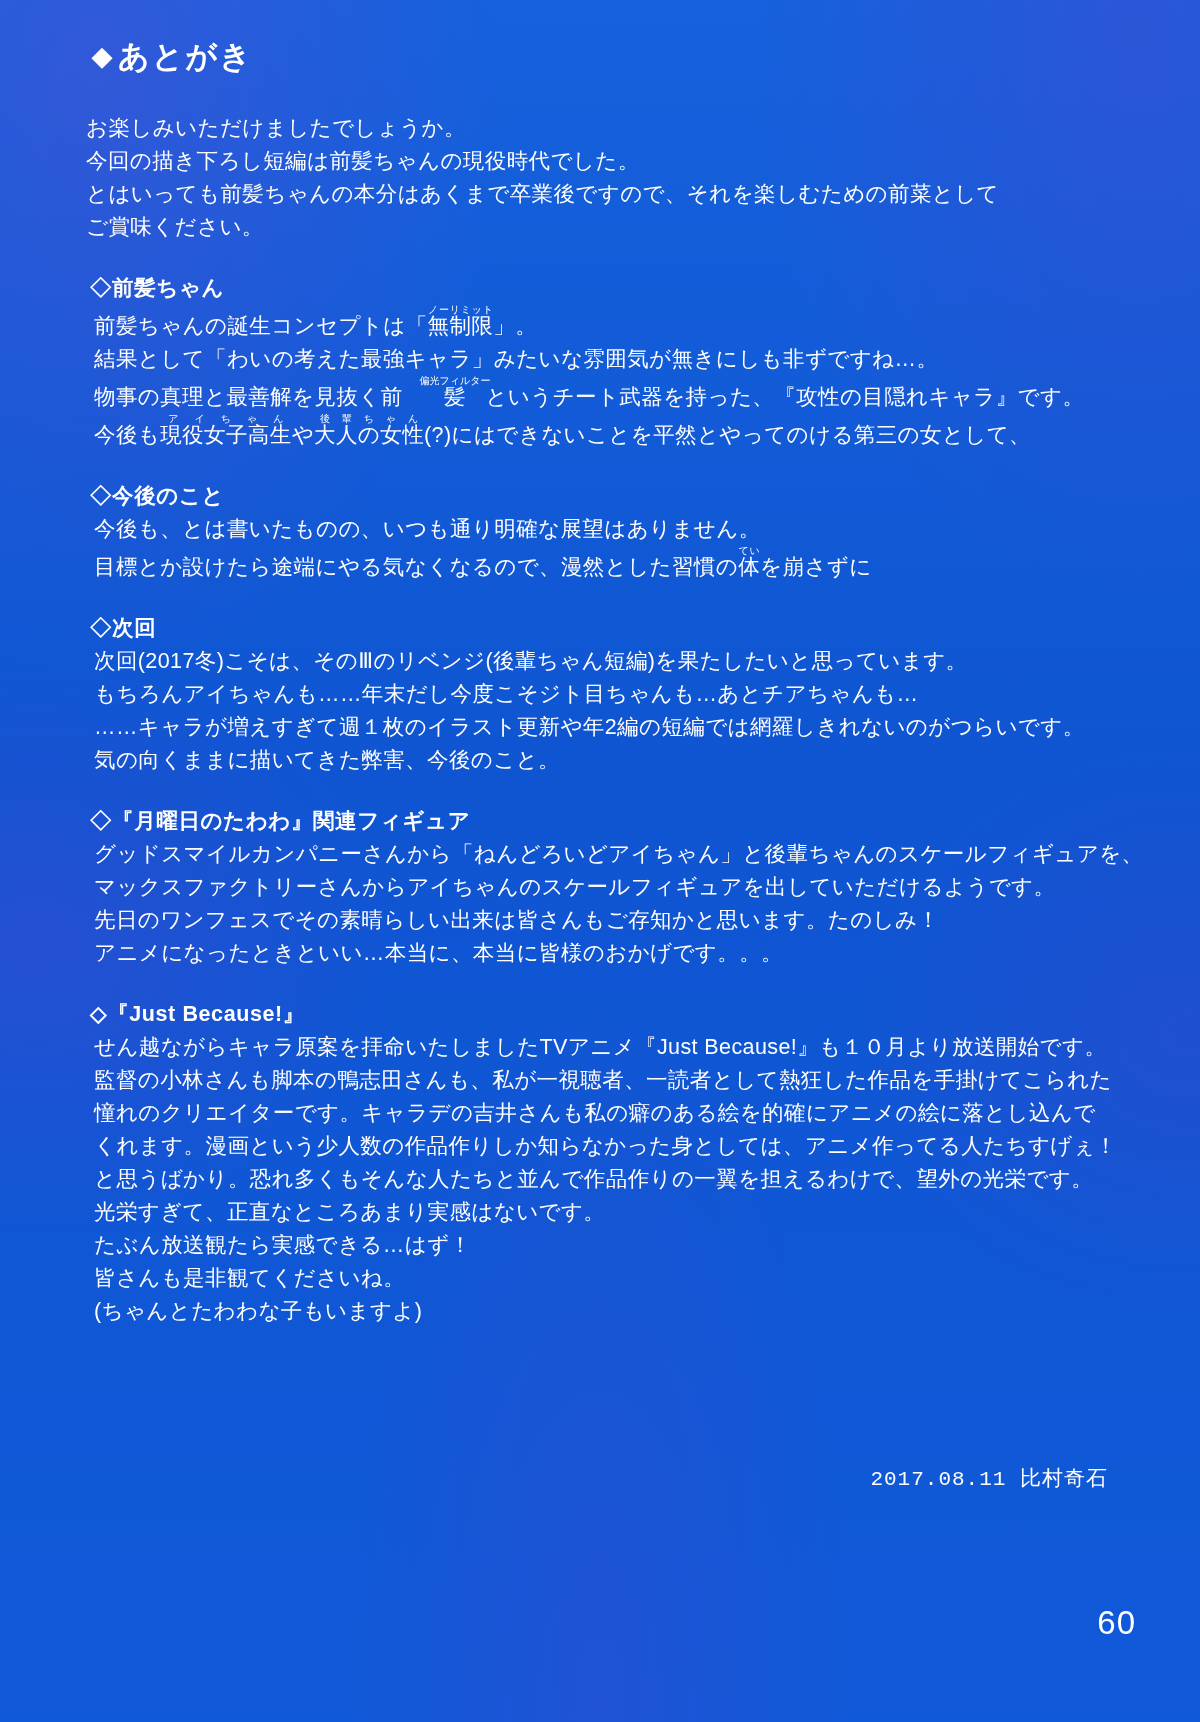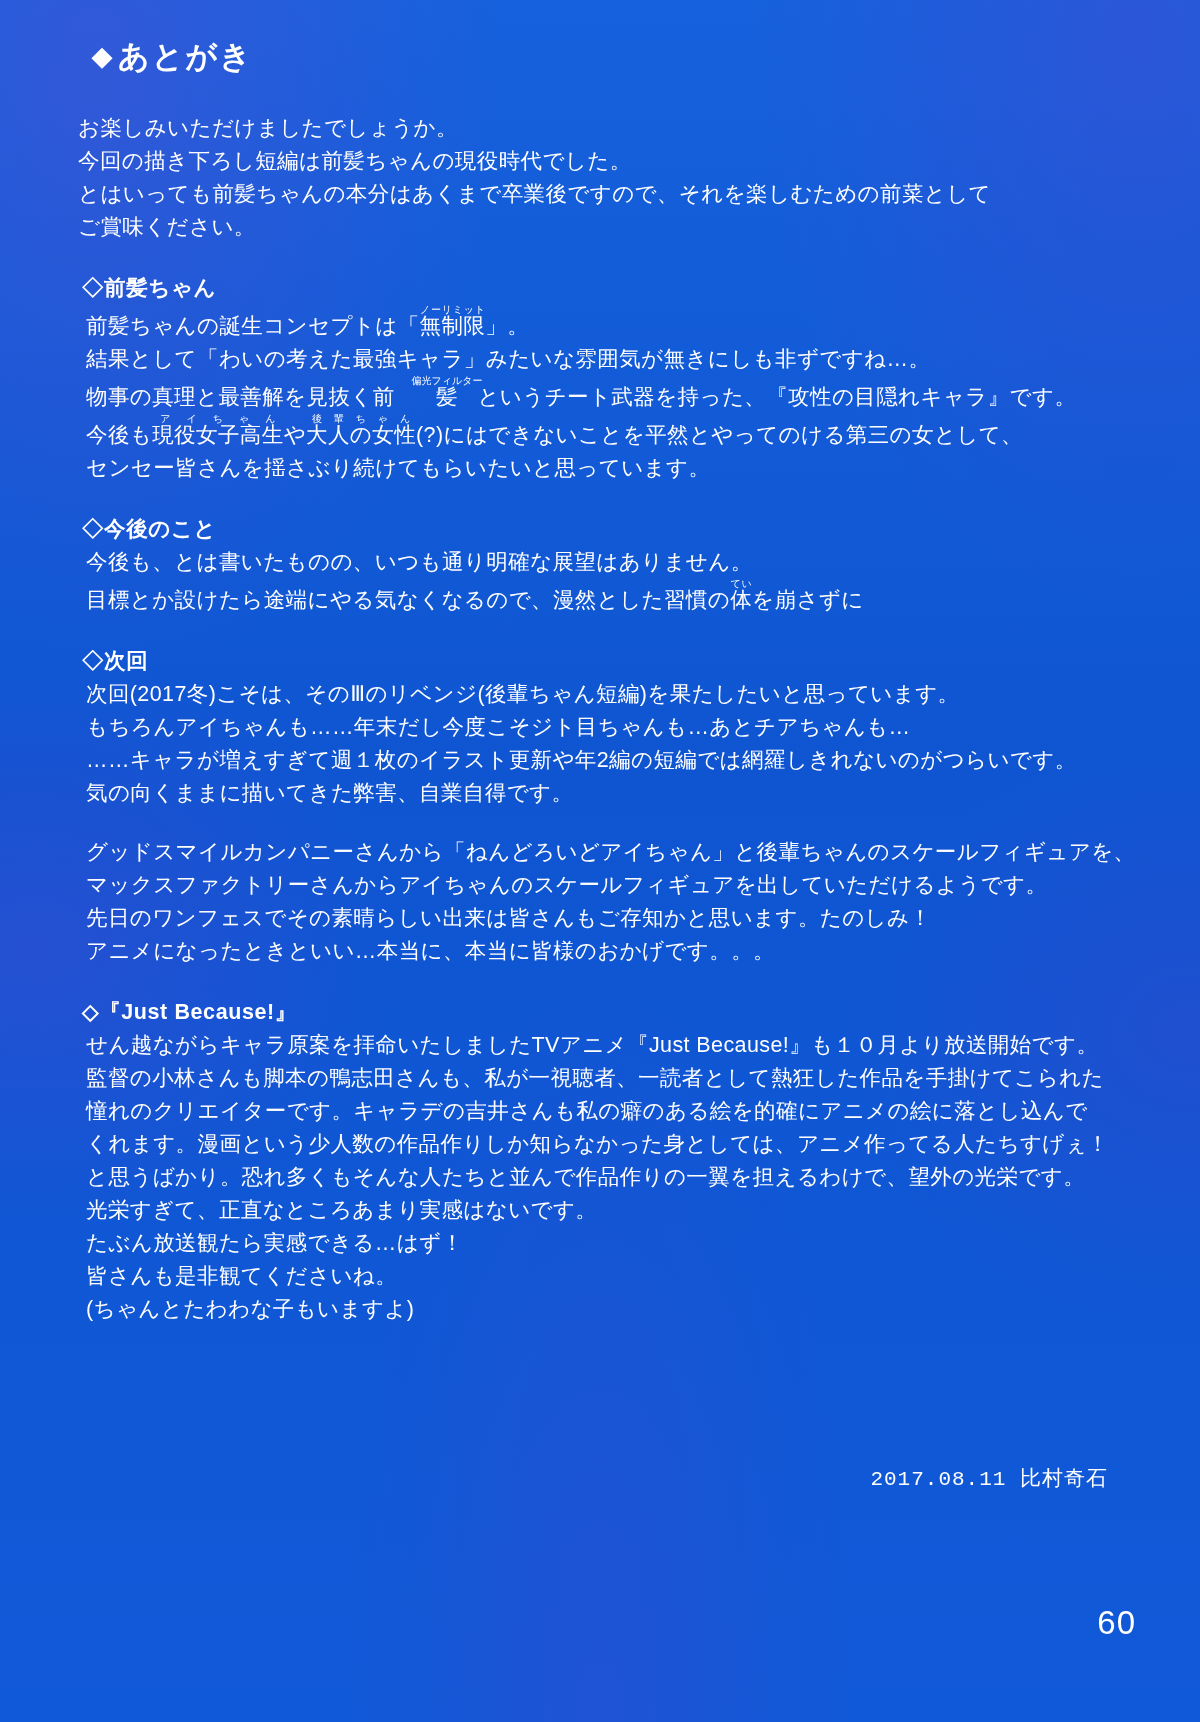--- a/index.html
+++ b/index.html
@@ -46,21 +46,21 @@
   }
   .afterword-heading .diamond-glyph {
     font-size: 26px;
     margin-right: 4px;
     vertical-align: 2px;
   }
 
   
   .body-wrap {
     position: absolute;
-    left: 78px;
+    left: 86px;
     top: 112px;
     width: 1030px;
   }
   .para {
     margin: 0 0 0 0;
   }
   .para + .para {
     margin-top: 26px;
   }
   .line {
@@ -131,38 +131,38 @@
       <div class="line">とはいっても前髪ちゃんの本分はあくまで卒業後ですので、それを楽しむための前菜として</div>
       <div class="line">ご賞味ください。</div>
     </div>
 
     <div class="para">
       <div class="section-title">◇前髪ちゃん</div>
       <div class="line indent">前髪ちゃんの誕生コンセプトは「<ruby>無制限<rt>ノーリミット</rt></ruby>」。</div>
       <div class="line indent">結果として「わいの考えた最強キャラ」みたいな雰囲気が無きにしも非ずですね…。</div>
       <div class="line indent">物事の真理と最善解を見抜く前　<ruby>髪<rt>偏光フィルター</rt></ruby>というチート武器を持った、『攻性の目隠れキャラ』です。</div>
       <div class="line indent">今後も<ruby>現役女子高生<rt>アイちゃん</rt></ruby>や<ruby>大人の女性<rt>後輩ちゃん</rt></ruby>(?)にはできないことを平然とやってのける第三の女として、</div>
-      <div class="line indent">センセー皆さんを揺さぶり続けてもらいたいと思っています。</div>
     </div>
 
     <div class="para">
       <div class="section-title">◇今後のこと</div>
       <div class="line indent">今後も、とは書いたものの、いつも通り明確な展望はありません。</div>
       <div class="line indent">目標とか設けたら途端にやる気なくなるので、漫然とした習慣の<ruby>体<rt>てい</rt></ruby>を崩さずに</div>
     </div>
 
     <div class="para">
       <div class="section-title">◇次回</div>
       <div class="line indent">次回(2017冬)こそは、そのⅢのリベンジ(後輩ちゃん短編)を果たしたいと思っています。</div>
       <div class="line indent">もちろんアイちゃんも……年末だし今度こそジト目ちゃんも…あとチアちゃんも…</div>
       <div class="line indent">……キャラが増えすぎて週１枚のイラスト更新や年2編の短編では網羅しきれないのがつらいです。</div>
-      <div class="line indent">気の向くままに描いてきた弊害、自業自得です。</div>
+      <div class="line indent">気の向くままに描いてきた弊害、今後のこと。</div>
     </div>
 
     <div class="para">
+      <div class="section-title">◇『月曜日のたわわ』関連フィギュア</div>
       <div class="line indent">グッドスマイルカンパニーさんから「ねんどろいどアイちゃん」と後輩ちゃんのスケールフィギュアを、</div>
       <div class="line indent">マックスファクトリーさんからアイちゃんのスケールフィギュアを出していただけるようです。</div>
       <div class="line indent">先日のワンフェスでその素晴らしい出来は皆さんもご存知かと思います。たのしみ！</div>
       <div class="line indent">アニメになったときといい…本当に、本当に皆様のおかげです。。。</div>
     </div>
 
     <div class="para">
       <div class="section-title">◇『Just Because!』</div>
       <div class="line indent">せん越ながらキャラ原案を拝命いたしましたTVアニメ『Just Because!』も１０月より放送開始です。</div>
       <div class="line indent">監督の小林さんも脚本の鴨志田さんも、私が一視聴者、一読者として熱狂した作品を手掛けてこられた</div>

